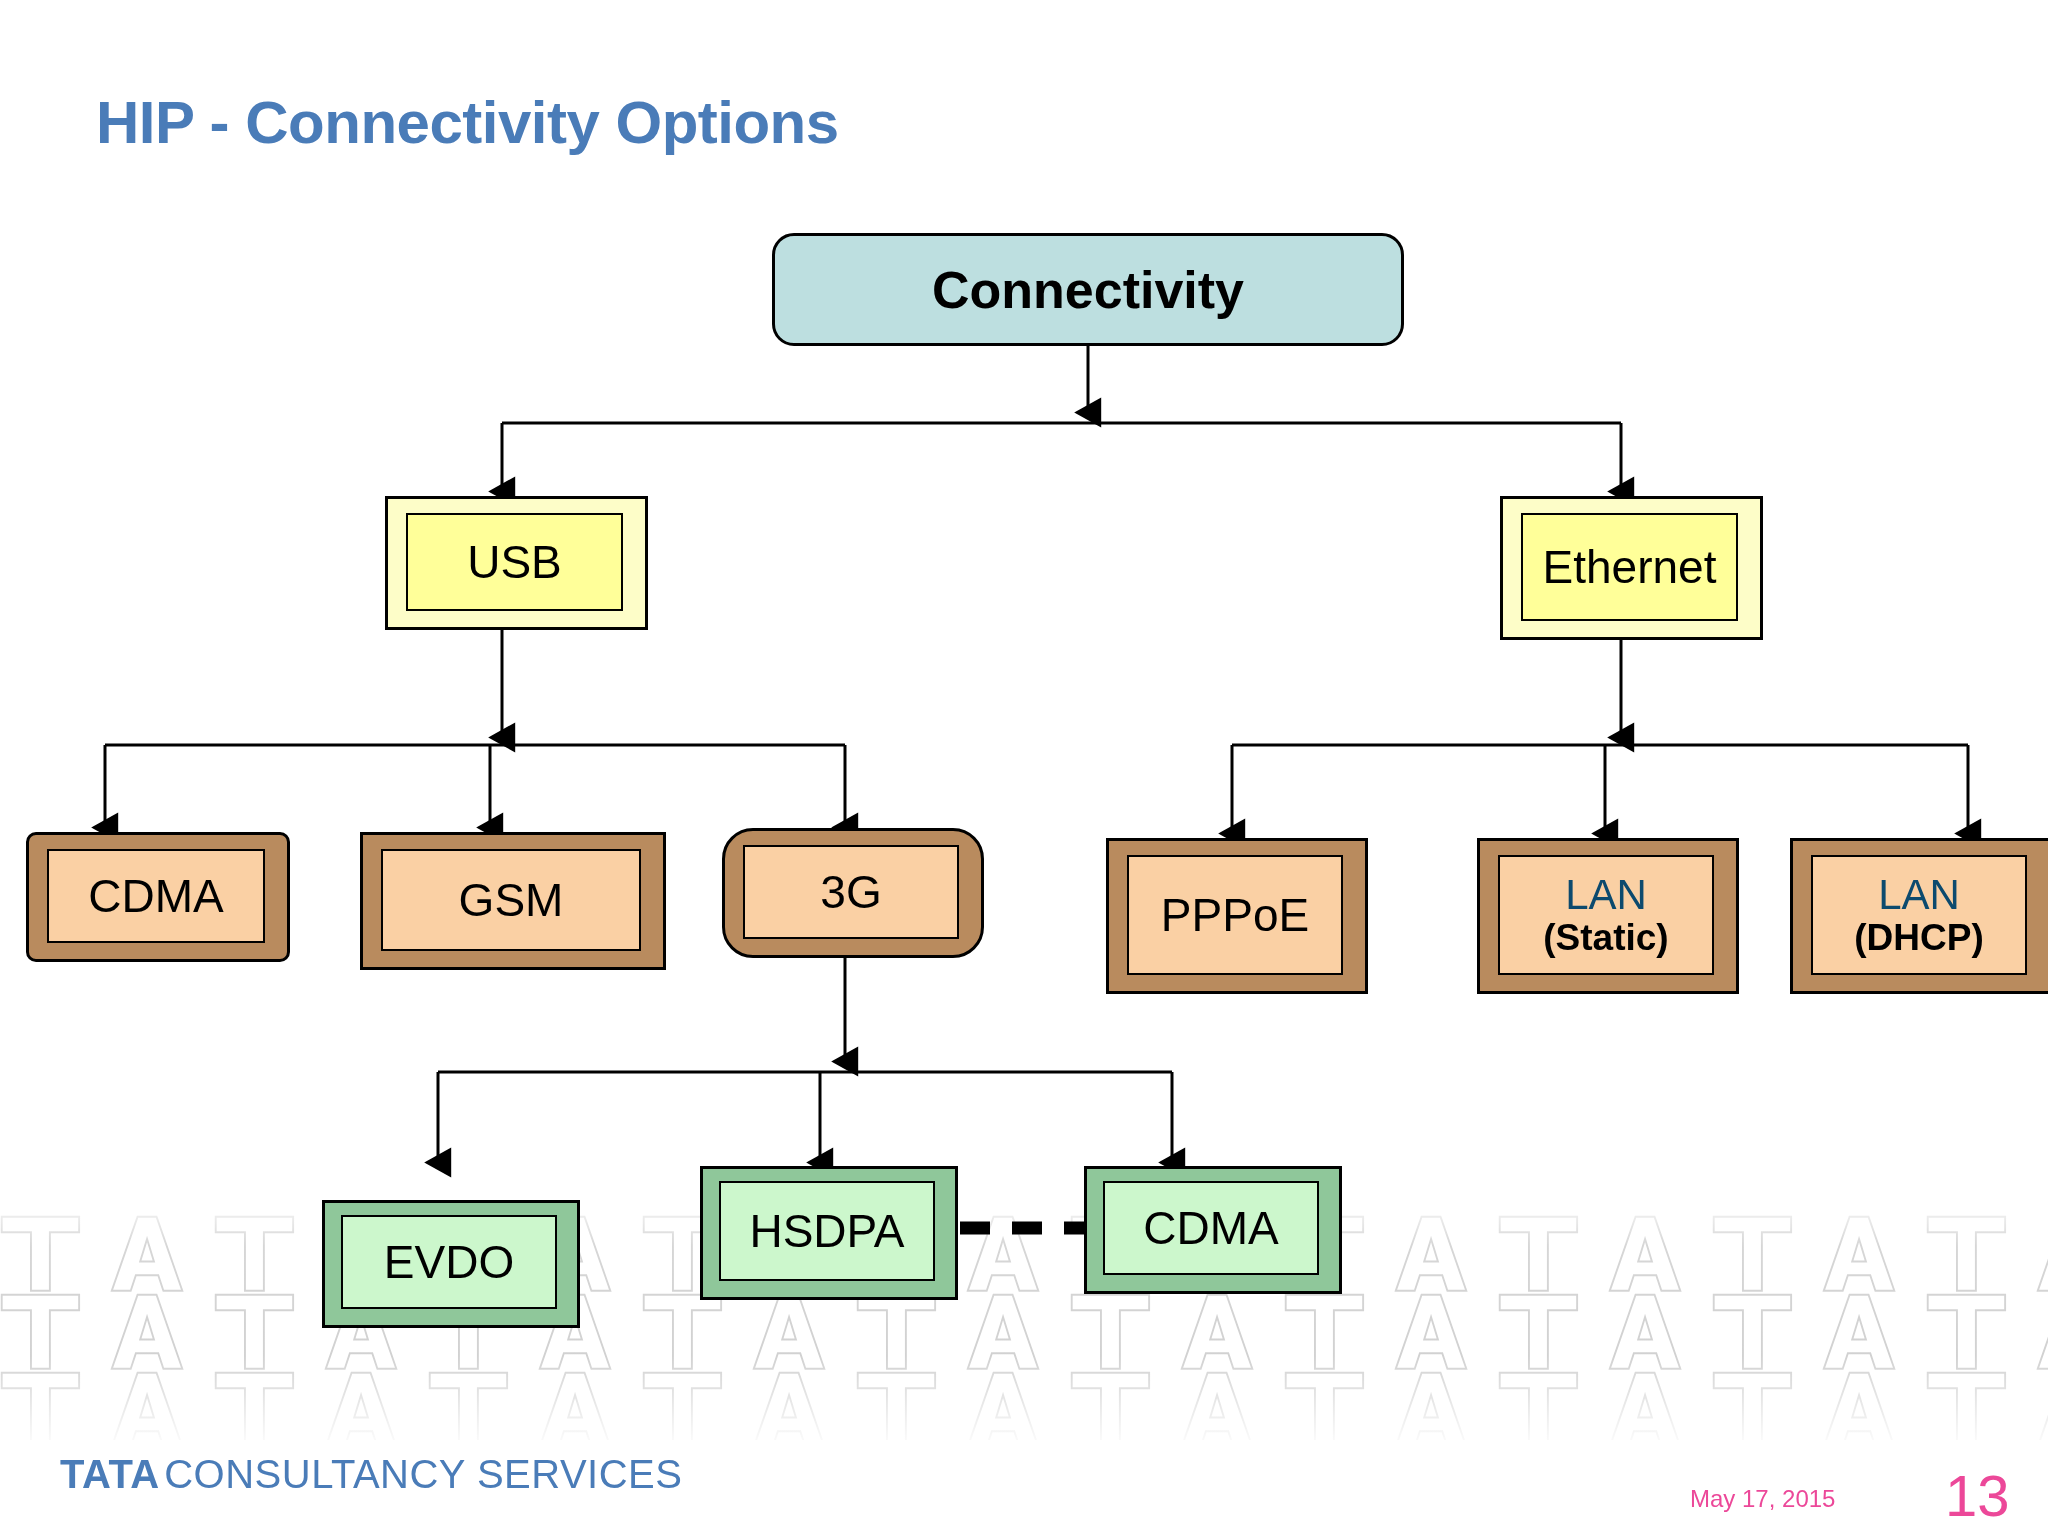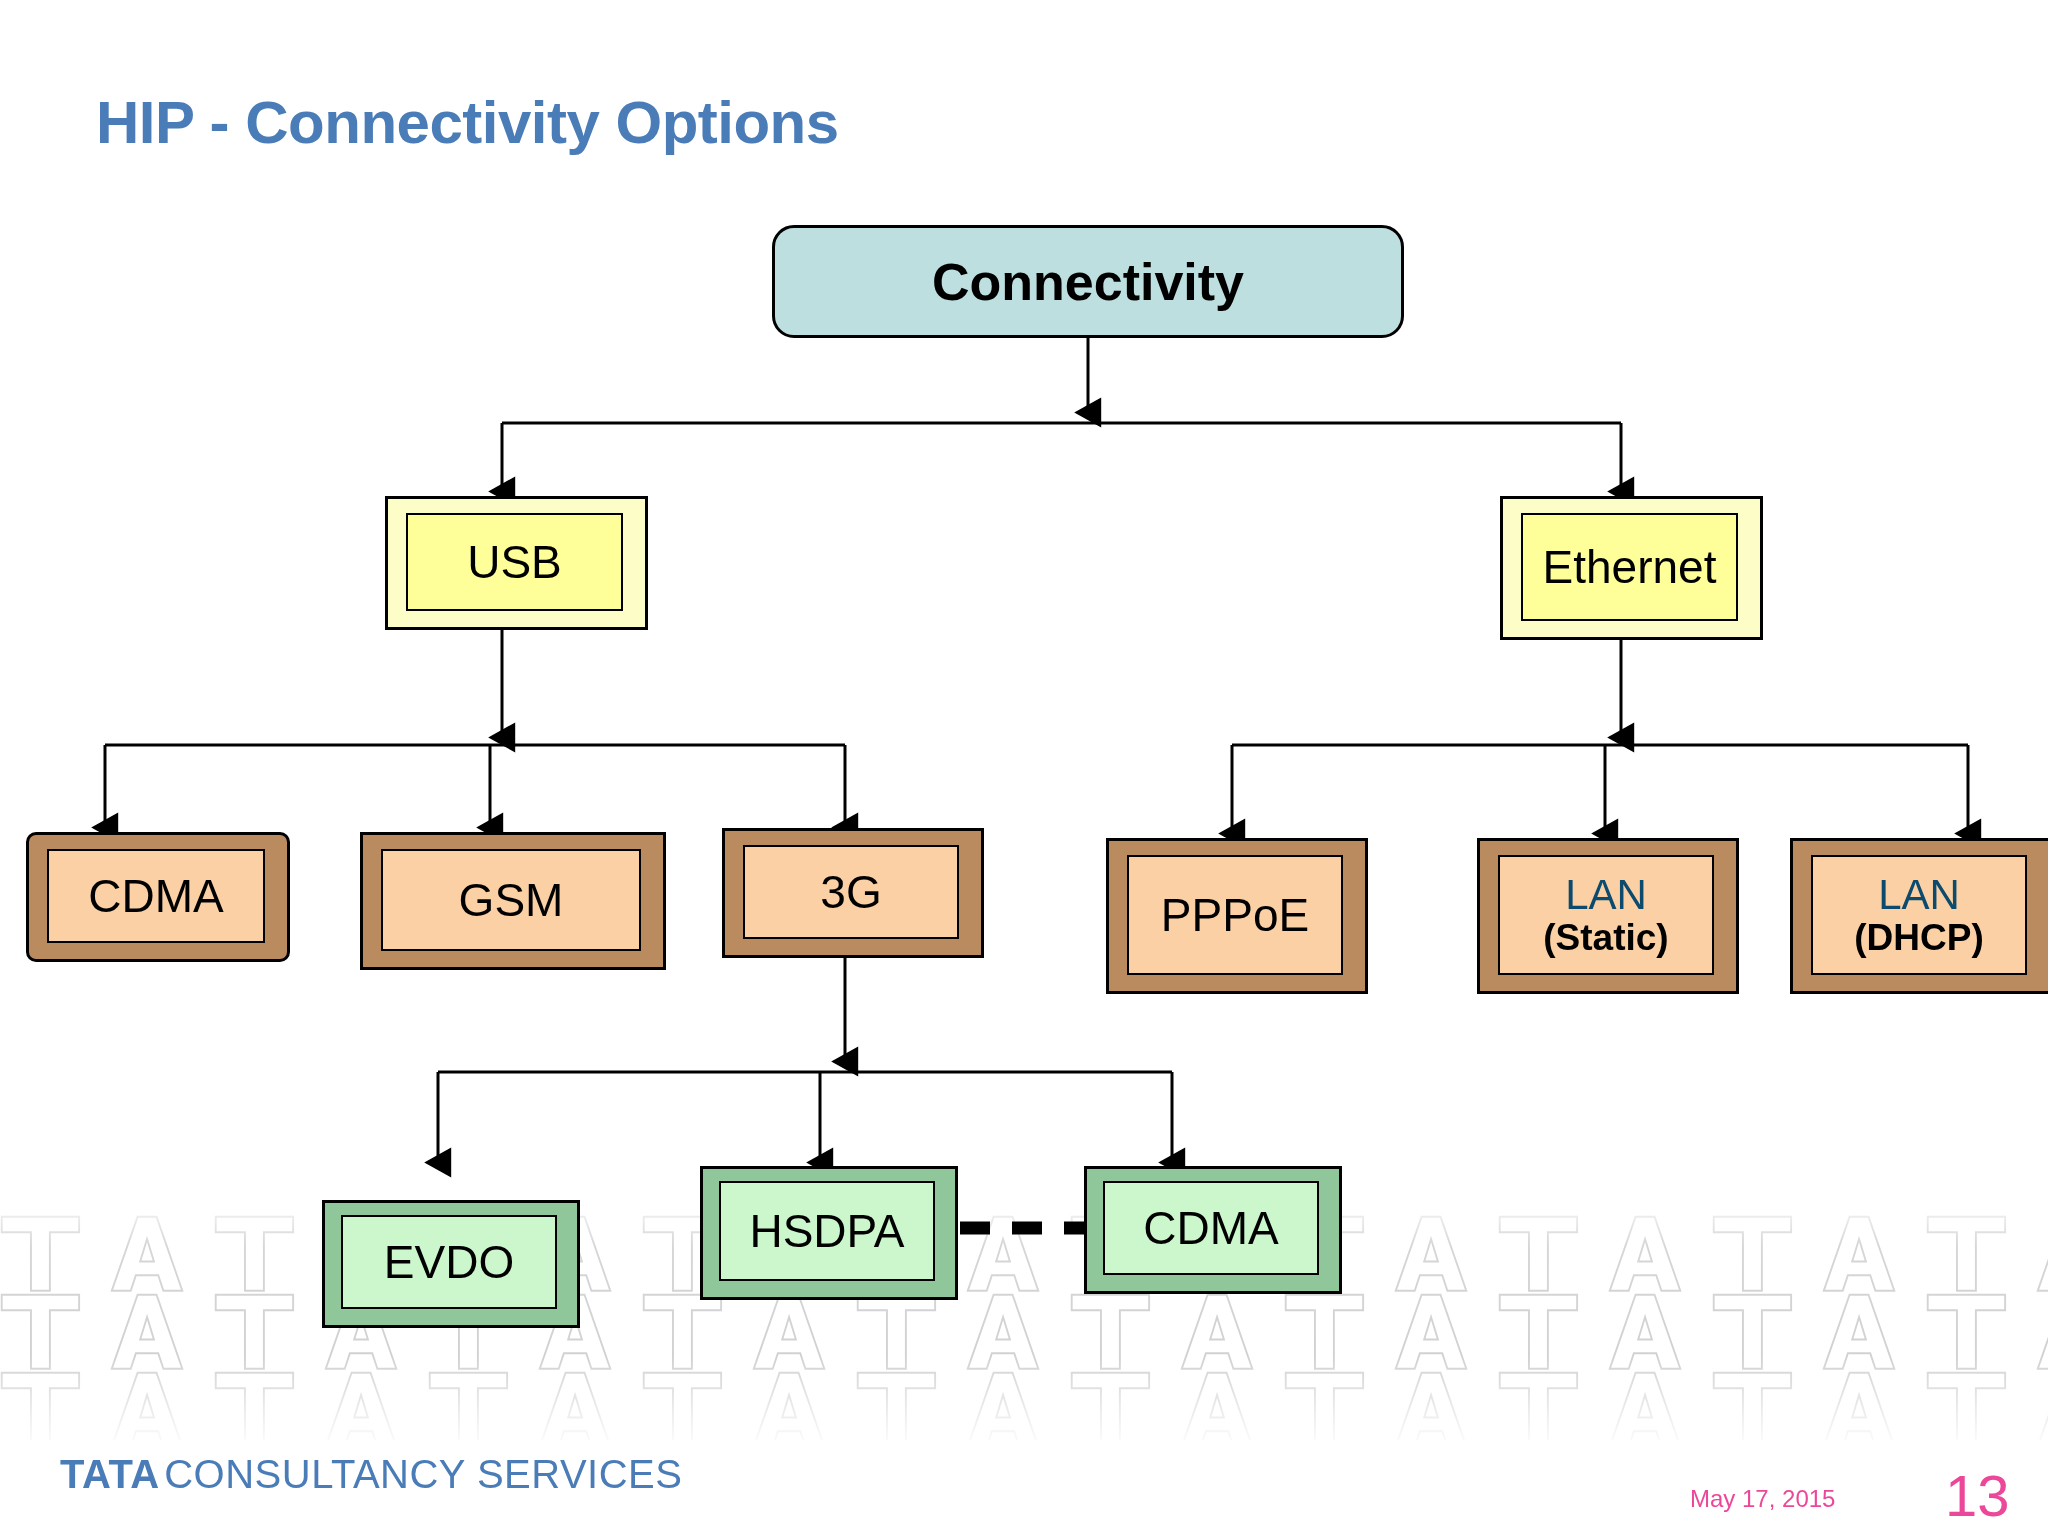--- a/index.html
+++ b/index.html
@@ -154,21 +154,21 @@
       <line x1="845" y1="955" x2="845" y2="1062" marker-end="url(#arrow)"></line>
       <line x1="438" y1="1072" x2="1172" y2="1072"></line>
       <line x1="438" y1="1072" x2="438" y2="1163" marker-end="url(#arrow)"></line>
       <line x1="820" y1="1072" x2="820" y2="1163" marker-end="url(#arrow)"></line>
       <line x1="1172" y1="1072" x2="1172" y2="1163" marker-end="url(#arrow)"></line>
     </g>
 
     <line x1="960" y1="1228" x2="1084" y2="1228" stroke="#000" stroke-width="13" stroke-dasharray="30 22"></line>
   </svg>
 
-  <div class="node root-box" style="left:772px;top:225px;width:632px;height:113px;text-align:center;">
+  <div class="node root-box" style="left:772px;top:233px;width:632px;height:113px;text-align:center;">
     <span class="lbl">Connectivity</span>
   </div>
 
   <div class="node bevel yellow" style="left:385px;top:496px;width:263px;height:134px;">
     <div class="inner">
         <span class="lbl reg">USB</span>
       </div>
   </div>
 
   <div class="node bevel yellow" style="left:1500px;top:496px;width:263px;height:144px;">
@@ -182,21 +182,21 @@
         <span class="lbl reg">CDMA</span>
       </div>
   </div>
 
   <div class="node bevel orange" style="left:360px;top:832px;width:306px;height:138px;">
     <div class="inner">
         <span class="lbl reg">GSM</span>
       </div>
   </div>
 
-  <div class="node bevel orange" style="left:722px;top:828px;width:262px;height:130px;">
+  <div class="node bevel orange" style="left:722px;top:828px;width:262px;height:130px;border-radius:31px;">
     <div class="inner">
         <span class="lbl reg">3G</span>
       </div>
   </div>
 
   <div class="node bevel orange" style="left:1106px;top:838px;width:262px;height:156px;">
     <div class="inner">
         <span class="lbl reg">PPPoE</span>
       </div>
   </div>

